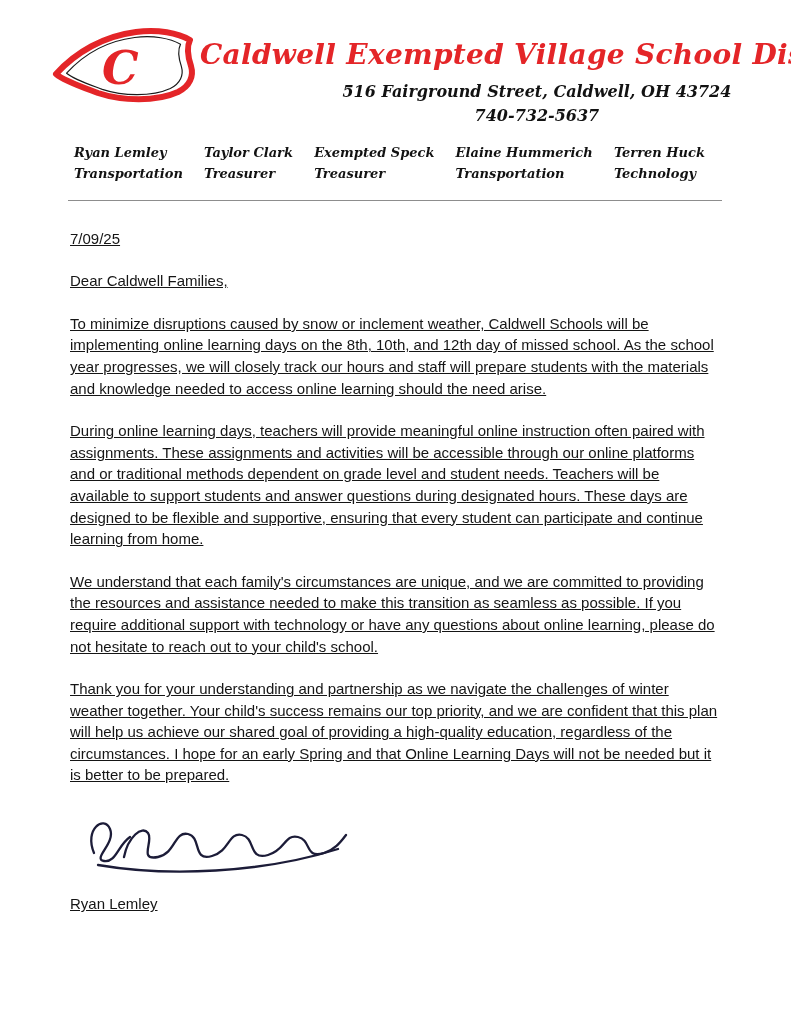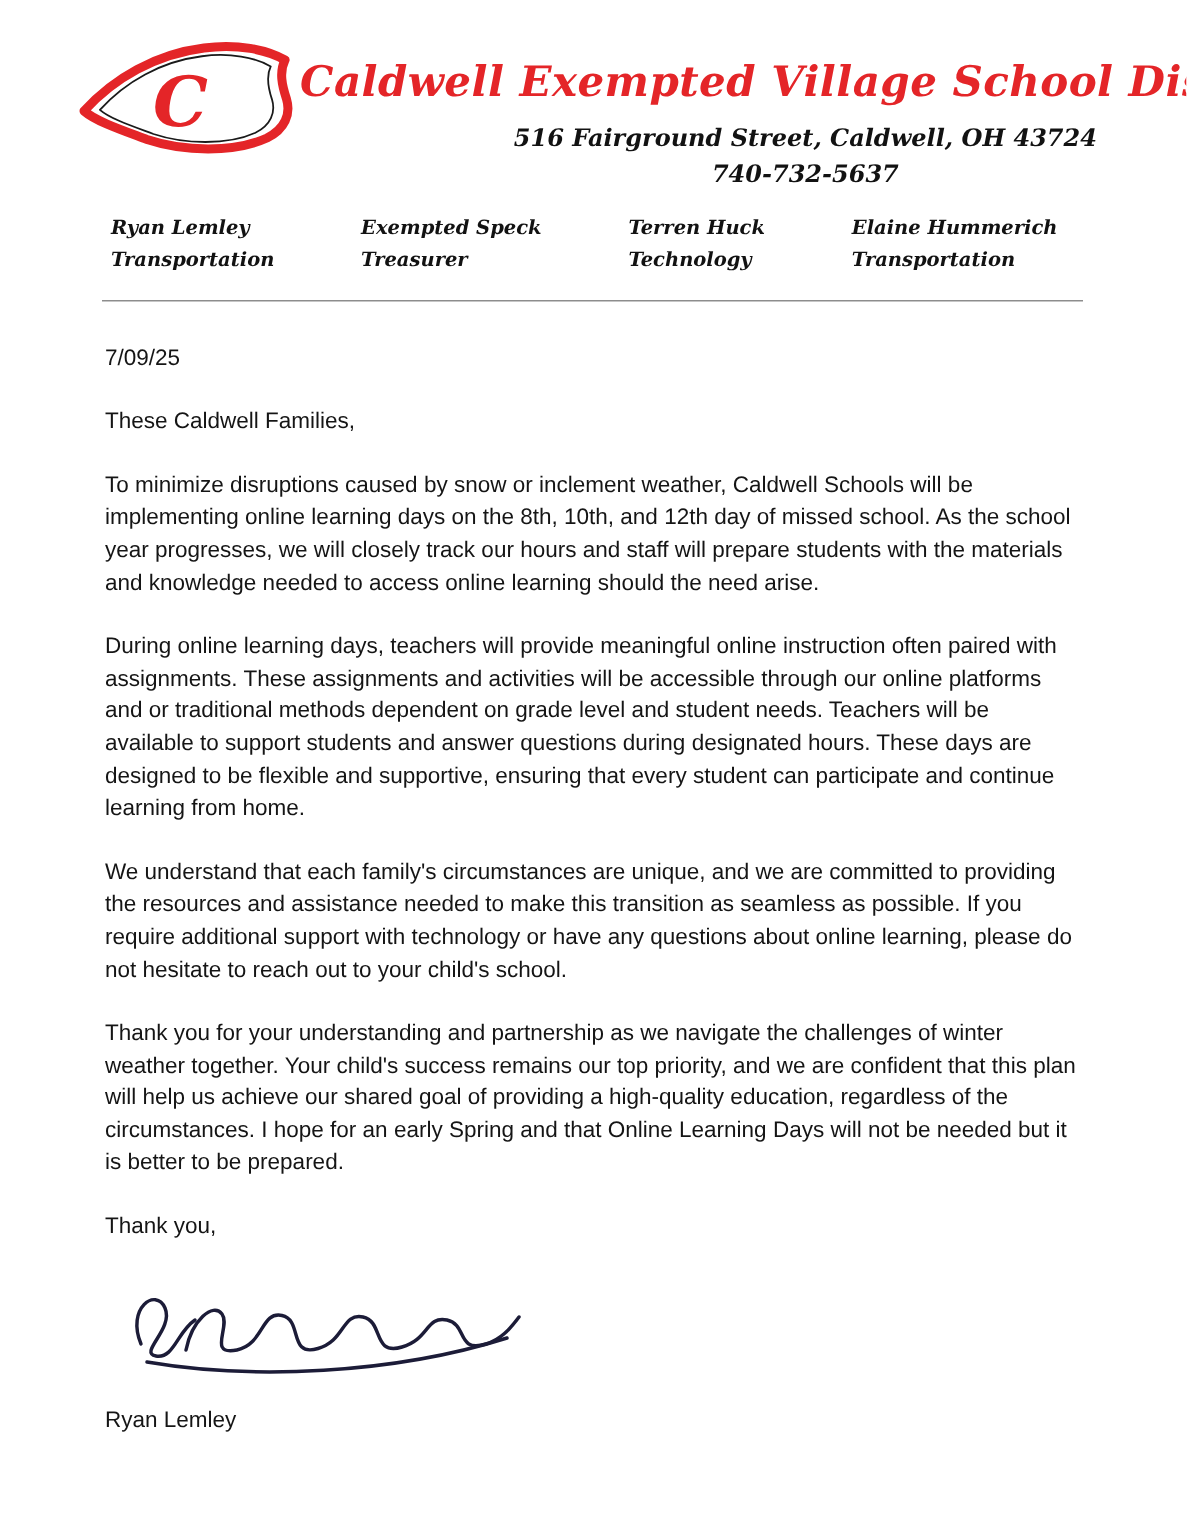--- a/index.html
+++ b/index.html
@@ -22,21 +22,21 @@
   }
   .address { margin-top: 11px; }
   .phone { margin-top: 5px; }
   .staff-row { display: flex; justify-content: space-between; padding: 18px 86px 0 74px; }
   .staff-name, .staff-title {
     font-family: "DejaVu Serif", serif; font-style: italic; font-weight: bold;
     font-size: 13px; line-height: 1.6; color: #121212; white-space: nowrap;
   }
   .rule { border: none; border-top: 1.5px solid #8d8d8d; margin: 15px 69px 0 68px; }
   .letter-body { padding: 27px 70px 0 70px; font-size: 15px; line-height: 1.44; color: #151515; }
-  .letter-body p { margin: 0 0 21px; white-space: pre-line; }
+  .letter-body p { margin: 0 0 21px; white-space: pre-line; text-decoration: underline; }
   .letter-body p.tight { margin: 0; }
   .signature-wrap { margin: 0 0 14px 2px; height: 72px; }
   .signature-wrap svg { display: block; }
 </style>
 </head>
 <body>
 
 <div class="page">
 
   <header class="letterhead">
@@ -53,44 +53,47 @@
       <div class="phone">740-732-5637</div>
     </div>
   </header>
 
   <div class="staff-row">
     <div class="staff">
       <div class="staff-name">Ryan Lemley</div>
       <div class="staff-title">Transportation</div>
     </div>
     <div class="staff">
+      <div class="staff-name">Taylor Clark</div>
+      <div class="staff-title">Treasurer</div>
+    </div>
+    <div class="staff">
       <div class="staff-name">Exempted Speck</div>
       <div class="staff-title">Treasurer</div>
     </div>
     <div class="staff">
+      <div class="staff-name">Elaine Hummerich</div>
+      <div class="staff-title">Transportation</div>
+    </div>
+    <div class="staff">
       <div class="staff-name">Terren Huck</div>
       <div class="staff-title">Technology</div>
-    </div>
-    <div class="staff">
-      <div class="staff-name">Elaine Hummerich</div>
-      <div class="staff-title">Transportation</div>
     </div>
   </div>
 
   <hr class="rule">
 
   <main class="letter-body">
     <p>7/09/25</p>
-    <p>These Caldwell Families,</p>
+    <p>Dear Caldwell Families,</p>
     <p>To minimize disruptions caused by snow or inclement weather, Caldwell Schools will be implementing online learning days on the 8th, 10th, and 12th day of missed school. As the school year progresses, we will closely track our hours and staff will prepare students with the materials and knowledge needed to access online learning should the need arise.</p>
     <p>During online learning days, teachers will provide meaningful online instruction often paired with assignments. These assignments and activities will be accessible through our online platforms and or traditional methods dependent on grade level and student needs. Teachers will be available to support students and answer questions during designated hours. These days are designed to be flexible and supportive, ensuring that every student can participate and continue
 learning from home.</p>
     <p>We understand that each family's circumstances are unique, and we are committed to providing the resources and assistance needed to make this transition as seamless as possible. If you require additional support with technology or have any questions about online learning, please do not hesitate to reach out to your child's school.</p>
     <p>Thank you for your understanding and partnership as we navigate the challenges of winter weather together. Your child's success remains our top priority, and we are confident that this plan will help us achieve our shared goal of providing a high-quality education, regardless of the circumstances. I hope for an early Spring and that Online Learning Days will not be needed but it is better to be prepared.</p>
-    <p>Thank you,</p>
 
     <div class="signature-wrap">
       <svg width="290" height="72" viewBox="0 0 290 72" xmlns="http://www.w3.org/2000/svg">
         <g fill="none" stroke="#1c1c38" stroke-width="2.3" stroke-linecap="round">
           <path d="M22,46 C12,22 32,8 38,22 C44,36 20,52 32,54 C44,56 46,38 58,30"></path>
           <path d="M52,50 C56,30 70,18 76,26 C82,34 66,54 86,50 C104,46 102,24 116,27 C130,30 120,55 140,49 C158,44 156,25 170,28 C184,31 176,54 196,48 C214,43 212,27 226,30 C240,33 232,52 252,46 C262,43 268,36 274,28"></path>
           <path d="M26,58 C96,70 190,66 266,42"></path>
         </g>
       </svg>
     </div>

